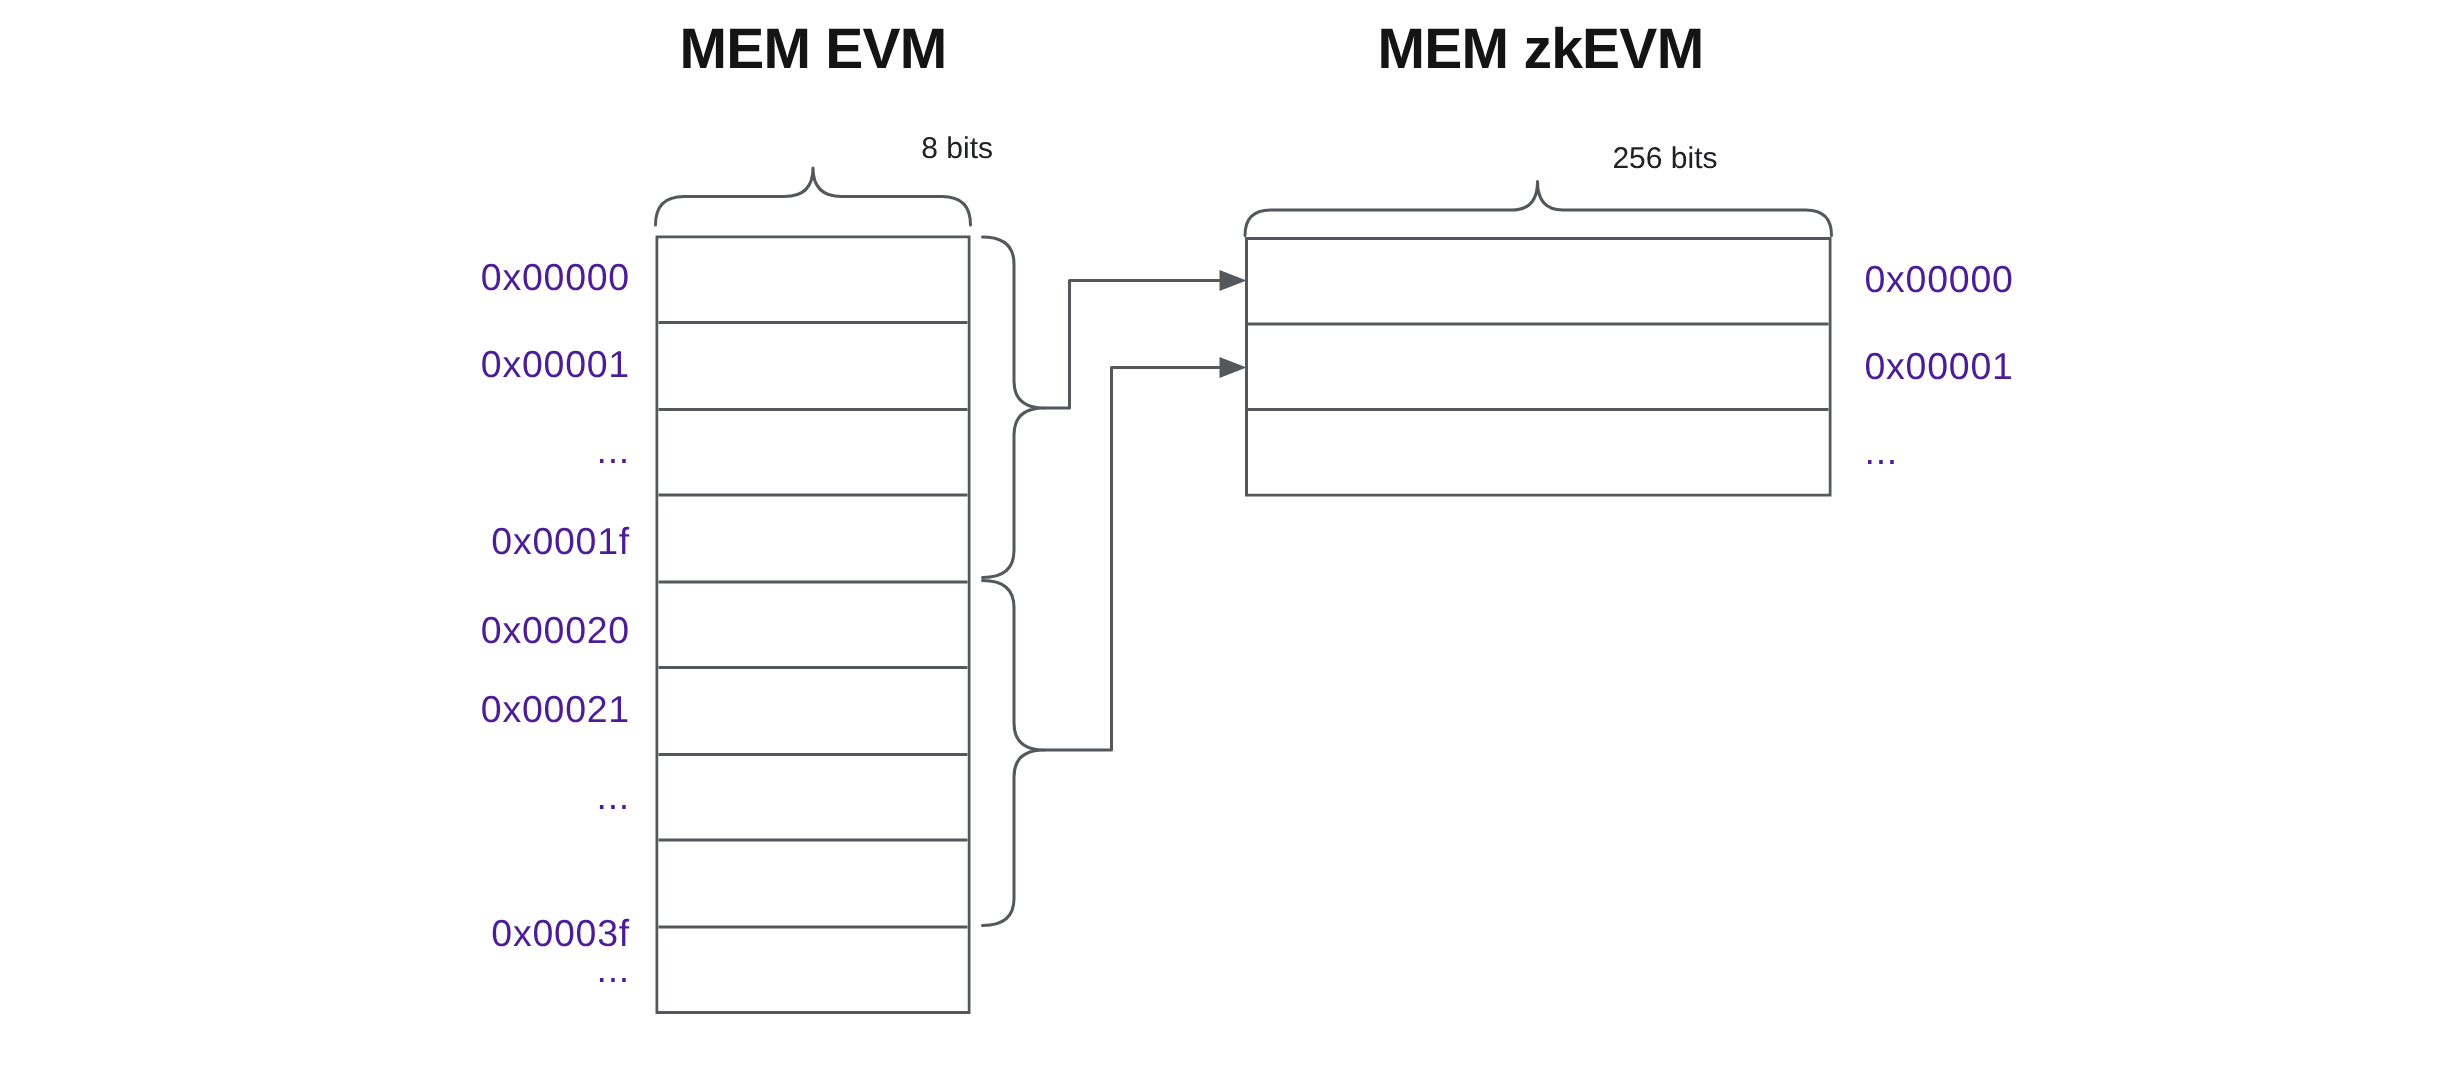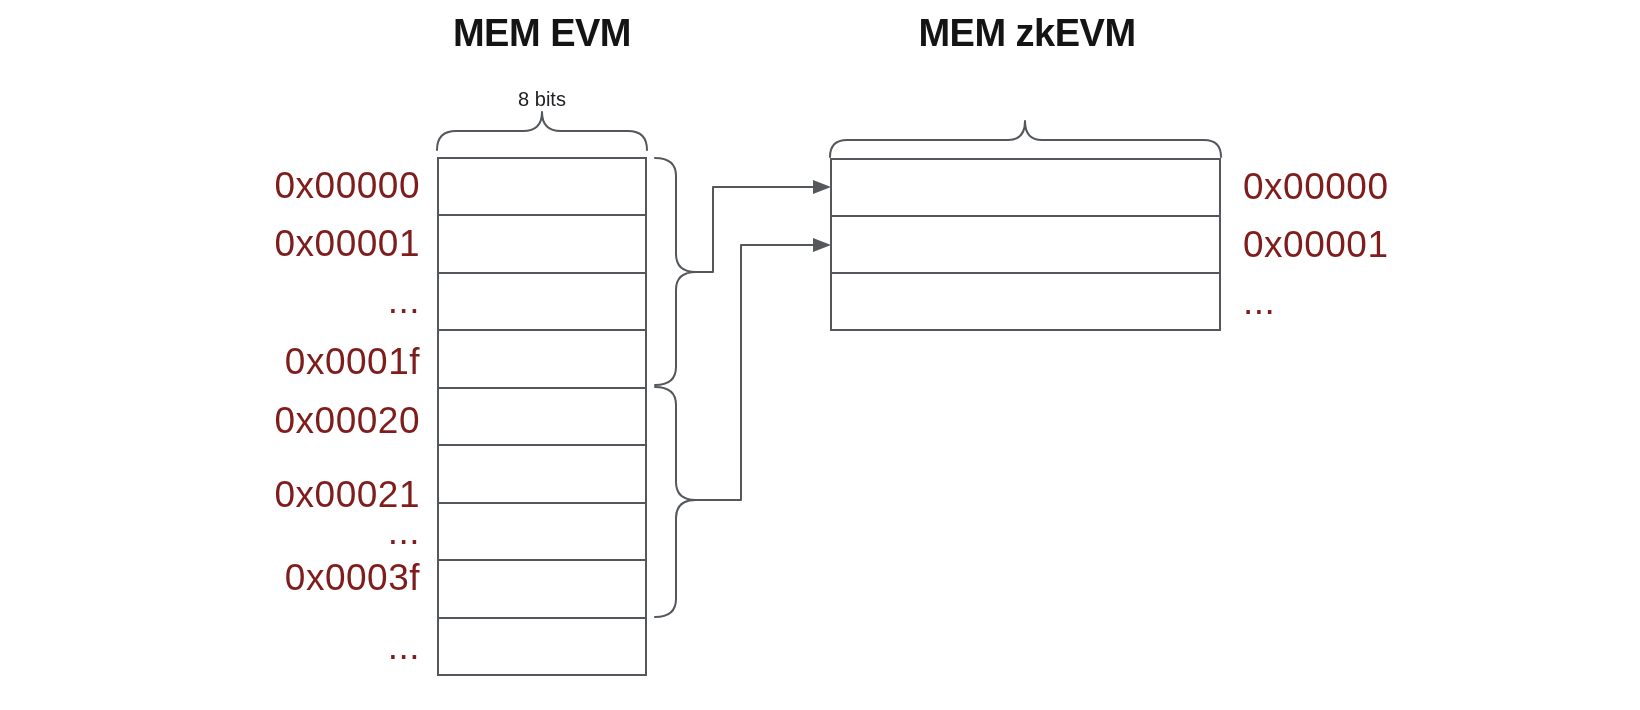--- a/index.html
+++ b/index.html
@@ -26,21 +26,21 @@
     color: #141414;
     line-height: 42px;
     white-space: nowrap;
   }
   .title.left  { left: 382px; }
   .title.right { left: 867px; }
 
   .bits-label {
     position: absolute;
     width: 240px;
-    text-align: center;
+    text-align: right;
     font-size: 20px;
     color: #202124;
     line-height: 24px;
     white-space: nowrap;
   }
   .bits-label.left  { left: 422px; top: 87px; }
   .bits-label.right { left: 905px; top: 94px; }
 
   .mem-table {
     position: absolute;
@@ -50,22 +50,22 @@
     display: flex;
     flex-direction: column;
   }
   .mem-table.evm   { left: 437px; top: 157px; width: 210px; height: 519px; }
   .mem-table.zkevm { left: 830px; top: 158px; width: 391px; height: 173px; }
   .mem-cell { flex: 1 1 0; background: #ffffff; }
   .mem-cell + .mem-cell { border-top: 2px solid #54585c; }
 
   .addr {
     position: absolute;
-    font-size: 37px;
-    color: #7f1d1d;
+    font-size: 25px;
+    color: #4c1d95;
     transform: translateY(-50%);
     white-space: nowrap;
     letter-spacing: 0.5px;
   }
   .addr.addr-left  { right: 1220px; text-align: right; }
   .addr.addr-right { left: 1243px; text-align: left; }
 
   .connector-layer {
     position: absolute;
     left: 0; top: 0;
@@ -88,20 +88,21 @@
 </style>
 </head>
 <body>
 
 <div class="canvas">
 
   <div class="title left">MEM EVM</div>
   <div class="title right">MEM zkEVM</div>
 
   <div class="bits-label left">8 bits</div>
+  <div class="bits-label right">256 bits</div>
 
   <svg class="connector-layer" viewBox="0 0 1640 710" xmlns="http://www.w3.org/2000/svg">
 
     <path d="M 437,150 Q 437,131 456,131 L 523,131 Q 542,131 542,112 Q 542,131 561,131 L 628,131 Q 647,131 647,150"></path>
 
     <path d="M 830,157 Q 830,140 847,140 L 1008,140 Q 1025,140 1025,121 Q 1025,140 1042,140 L 1204,140 Q 1221,140 1221,157"></path>
 
     <path d="M 655,158 Q 676,158 676,176 L 676,254 Q 676,272 696,272 Q 676,272 676,290 L 676,367 Q 676,385 655,385"></path>
 
     <path d="M 655,387 Q 676,387 676,405 L 676,482 Q 676,500 696,500 Q 676,500 676,518 L 676,599 Q 676,617 655,617"></path>
@@ -129,22 +130,22 @@
     <div class="mem-cell"></div>
     <div class="mem-cell"></div>
     <div class="mem-cell"></div>
   </div>
 
   <div class="addr addr-left" style="top:186px">0x00000</div>
   <div class="addr addr-left" style="top:243.5px">0x00001</div>
   <div class="addr addr-left" style="top:301px">...</div>
   <div class="addr addr-left" style="top:362px">0x0001f</div>
   <div class="addr addr-left" style="top:421px">0x00020</div>
-  <div class="addr addr-left" style="top:495px">0x00021</div>
+  <div class="addr addr-left" style="top:474px">0x00021</div>
   <div class="addr addr-left" style="top:531.5px">...</div>
-  <div class="addr addr-left" style="top:578px">0x0003f</div>
+  <div class="addr addr-left" style="top:623px">0x0003f</div>
   <div class="addr addr-left" style="top:647px">...</div>
 
   <div class="addr addr-right" style="top:187px">0x00000</div>
   <div class="addr addr-right" style="top:244.5px">0x00001</div>
   <div class="addr addr-right" style="top:302px">...</div>
 
 </div>
 
 </body></html>

